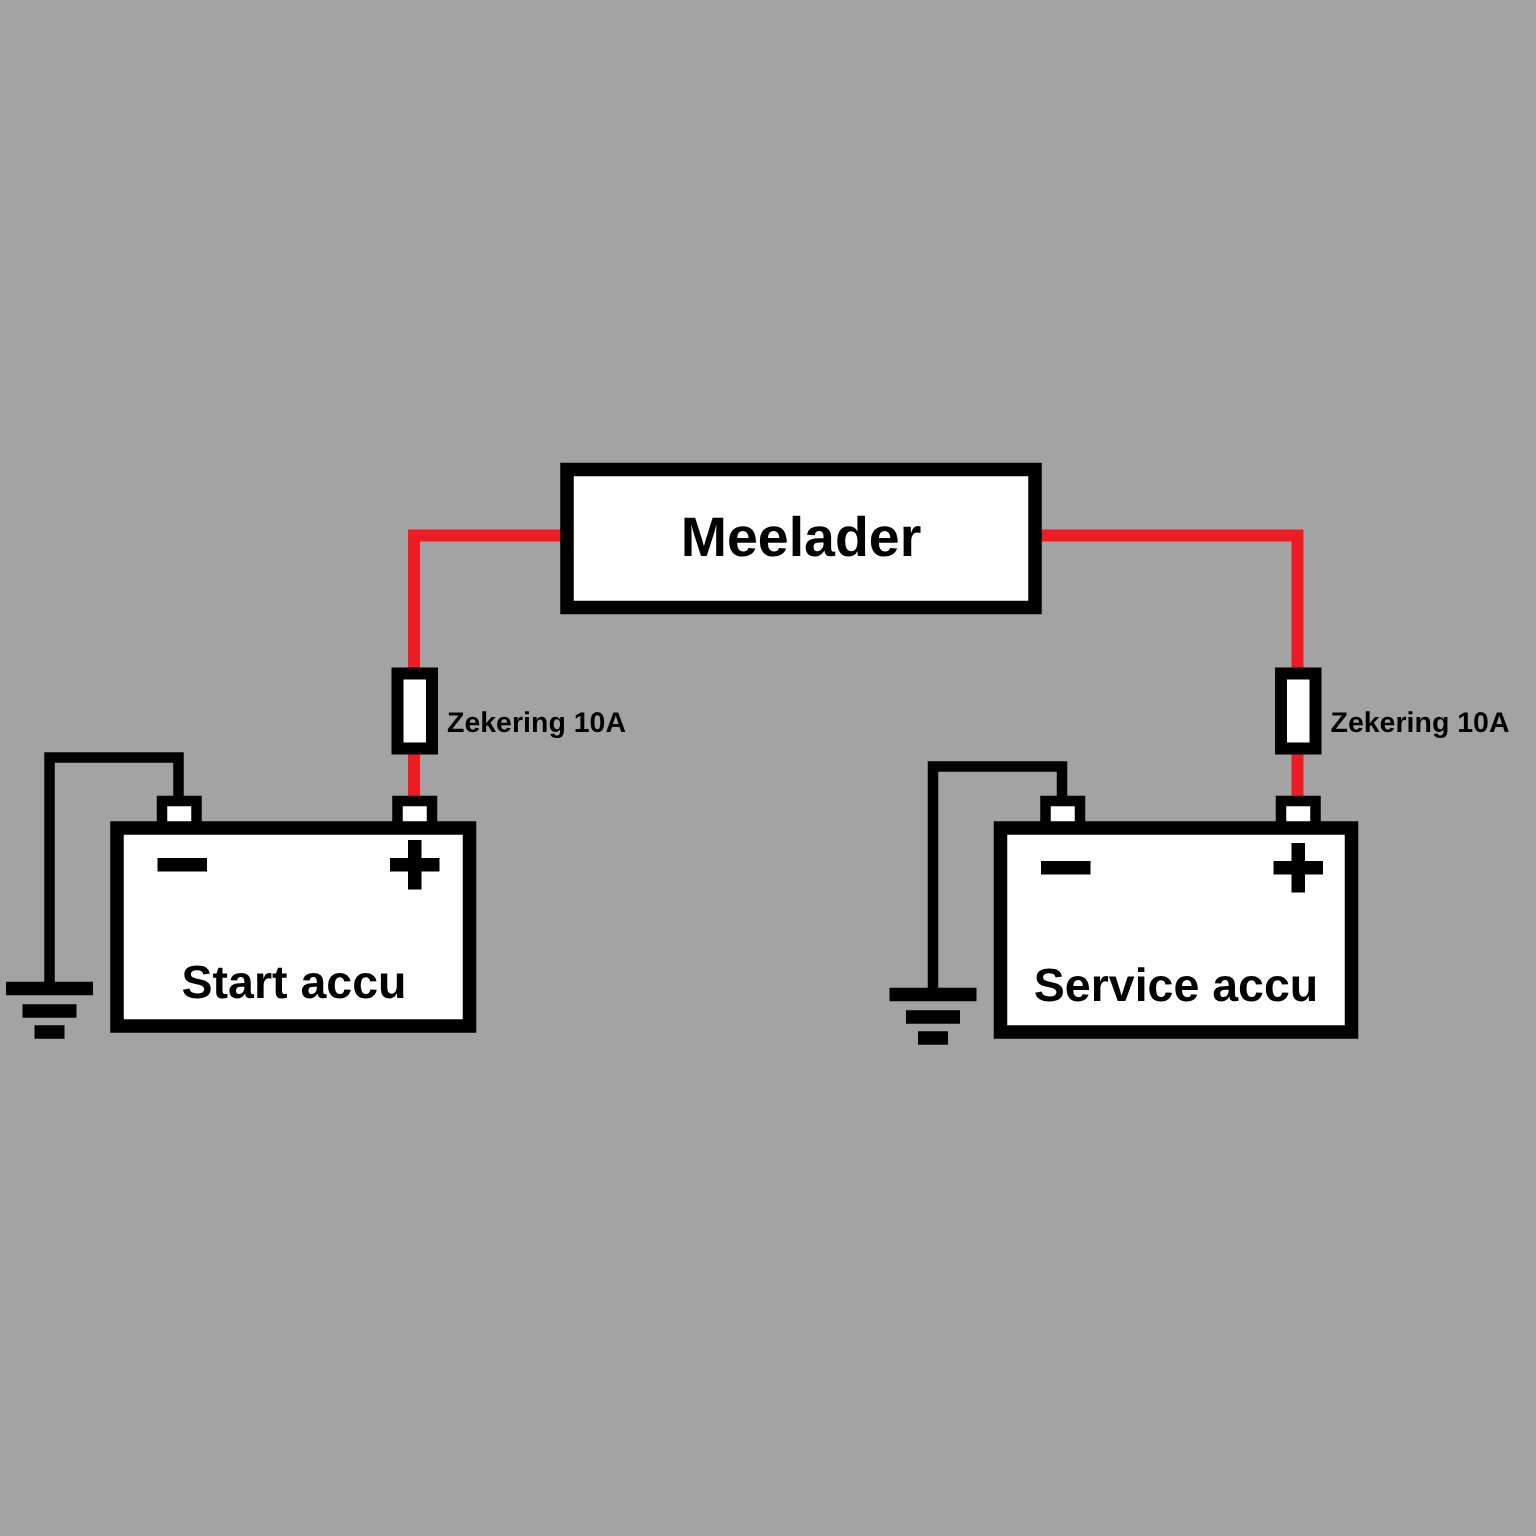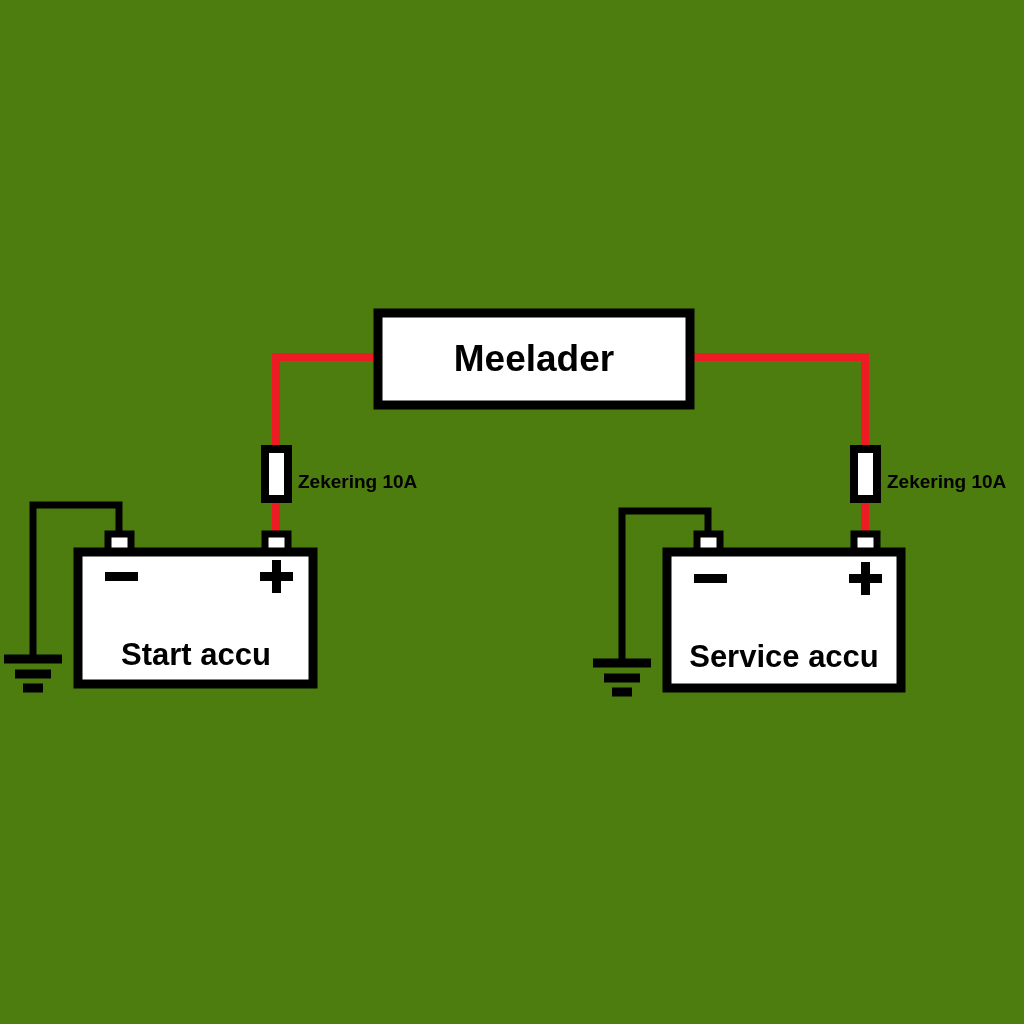--- a/index.html
+++ b/index.html
@@ -78,21 +78,21 @@
     font-weight: bold;
     font-size: 19px;
     fill: #000000;
     text-anchor: start;
     dominant-baseline: middle;
   }
 </style>
 </head>
 <body>
 
-<div id="canvas" style="background: #4d7c0f;">
+<div id="canvas" style="background: #a3a3a3;">
 
   <svg id="diagram" viewBox="0 0 1024 1024" xmlns="http://www.w3.org/2000/svg">
 
     <path class="wire-red" id="wire-red-left" d="M 382 357 L 276 357 L 276 450" stroke="#ED1C24"></path>
 
     <path class="wire-red" id="wire-red-left-lower" d="M 276 496 L 276 545" stroke="#ED1C24"></path>
 
     <path class="wire-red" id="wire-red-right" d="M 686 357 L 865 357 L 865 450" stroke="#ED1C24"></path>
 
     <path class="wire-red" id="wire-red-right-lower" d="M 865 496 L 865 545" stroke="#ED1C24"></path>

